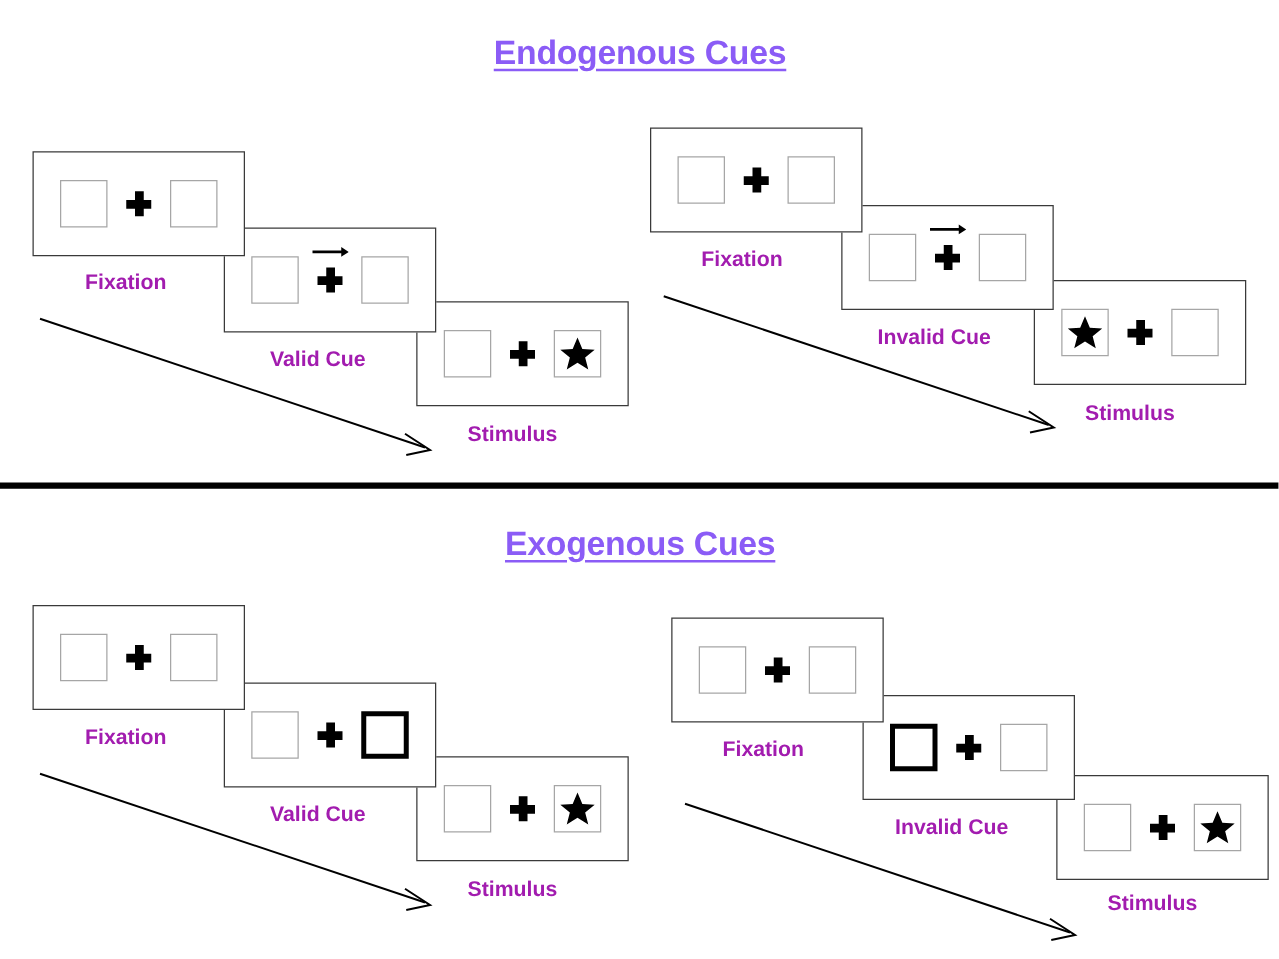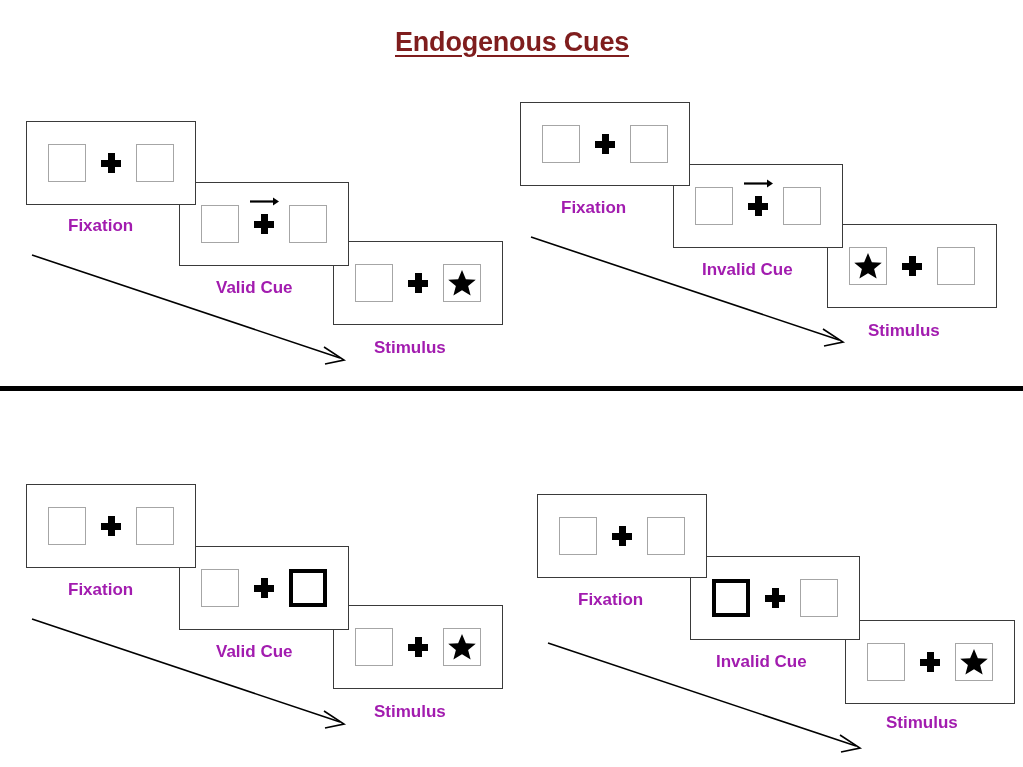--- a/index.html
+++ b/index.html
@@ -16,21 +16,21 @@
     height: 767px;
     background: #ffffff;
     overflow: hidden;
   }
 
   
   .section-title {
     position: absolute;
     font-size: 27px;
     font-weight: bold;
-    color: #7f1d1d;
+    color: #8b5cf6;
     text-decoration: underline;
     text-underline-offset: 4px;
     white-space: nowrap;
     letter-spacing: -0.2px;
   }
 
   
   .divider {
     position: absolute;
     background: #000000;
@@ -216,20 +216,21 @@
   </div>
   <div class="frame-label" style="left:868px; top:321px;">Stimulus</div>
 
   <svg class="flow-arrow" style="left:527px; top:232px; width:325px; height:118px;" viewBox="0 0 325 118">
     <line x1="4" y1="5" x2="312" y2="108" stroke="#000" stroke-width="1.6"></line>
     <polyline points="296,97 316,110 297,114" fill="none" stroke="#000" stroke-width="1.6"></polyline>
   </svg>
 
   <div class="divider" style="left:0px; top:386px; width:1023px; height:5px;"></div>
 
+  <div class="section-title" style="left:404px; top:420px;">Exogenous Cues</div>
 
   <div class="frame" style="left:26px; top:484px; width:170px; height:84px; z-index:3;">
     <div class="display-row">
       <div class="ph-box"></div>
       <div class="cross"></div>
       <div class="ph-box"></div>
     </div>
   </div>
   <div class="frame-label" style="left:68px; top:580px;">Fixation</div>
 

